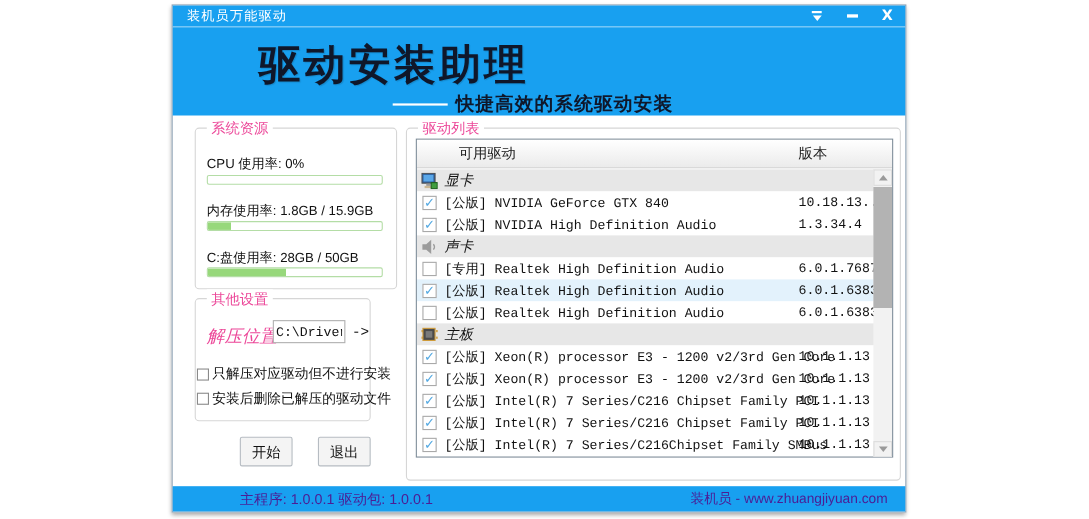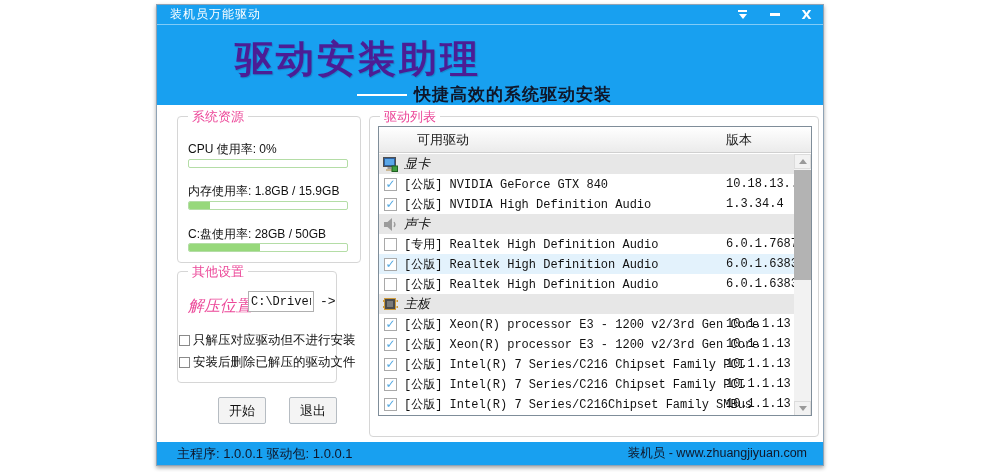--- a/index.html
+++ b/index.html
@@ -25,21 +25,21 @@
   .menu-glyph .bar { width:9px; height:2px; background:#fff; margin-bottom:2px; }
   .menu-glyph .tri { width:0; height:0; border-left:4px solid transparent; border-right:4px solid transparent; border-top:5px solid #fff; }
   .min-glyph { width:10px; height:3px; background:#fff; }
   .close-glyph { color:#fff; font-size:13px; font-weight:bold; font-family:"DejaVu Sans",sans-serif; line-height:1; }
   
   .appheader {
     position:absolute; left:0; top:19px; width:100%; height:81px;
     background:#18a0f0; border-top:1px solid rgba(255,255,255,0.45);
   }
   .app-title {
-    position:absolute; left:78px; top:9px; color:#4c1d95; font-size:38px;
+    position:absolute; left:78px; top:9px; color:#0f172a; font-size:38px;
     font-weight:bold; letter-spacing:3px; text-shadow:1px 1px 1px rgba(0,0,0,0.15);
   }
   .app-subtitle-row { position:absolute; left:200px; top:58px; display:flex; align-items:center; }
   .subtitle-dash { width:50px; height:2px; background:#ffffff; margin-right:7px; }
   .app-subtitle { color:#0f172a; font-size:17px; font-weight:bold; letter-spacing:1px; }
   
   .groupbox { position:absolute; border:1px solid #d6d6d6; border-radius:4px; background:#ffffff; }
   .legend {
     position:absolute; top:-9px; left:10px; background:#ffffff; padding:0 4px;
     font-size:13px; color:#ec4899;
@@ -108,21 +108,21 @@
   .sbtn { position:absolute; left:0; width:17px; height:15px; background:#f2f2f2; border:1px solid #dcdcdc; display:flex; align-items:center; justify-content:center; cursor:pointer; }
   .sbtn.up { top:0; } .sbtn.down { bottom:0; }
   .tri-up { width:0; height:0; border-left:4px solid transparent; border-right:4px solid transparent; border-bottom:5px solid #9a9a9a; }
   .tri-down { width:0; height:0; border-left:4px solid transparent; border-right:4px solid transparent; border-top:5px solid #9a9a9a; }
   .sthumb { position:absolute; left:0; top:16px; width:17px; height:110px; background:#b3b3b3; cursor:grab; }
   
   .footer {
     position:absolute; left:0; bottom:0; width:100%; height:23px; background:#18a0f0;
     display:flex; align-items:center; justify-content:space-between; padding:0 16px 0 20px;
   }
-  .footer .ftxt { color:#0f172a; font-size:13px; white-space:nowrap; }
+  .footer .ftxt { color:#4c1d95; font-size:13px; white-space:nowrap;margin-left:41px; }
   .footer .fbrand { font-size:12.5px; }
 </style>
 </head>
 <body>
 
 <div class="screen">
   <div class="window">
 
     <div class="titlebar">
       <span class="title">装机员万能驱动</span>

